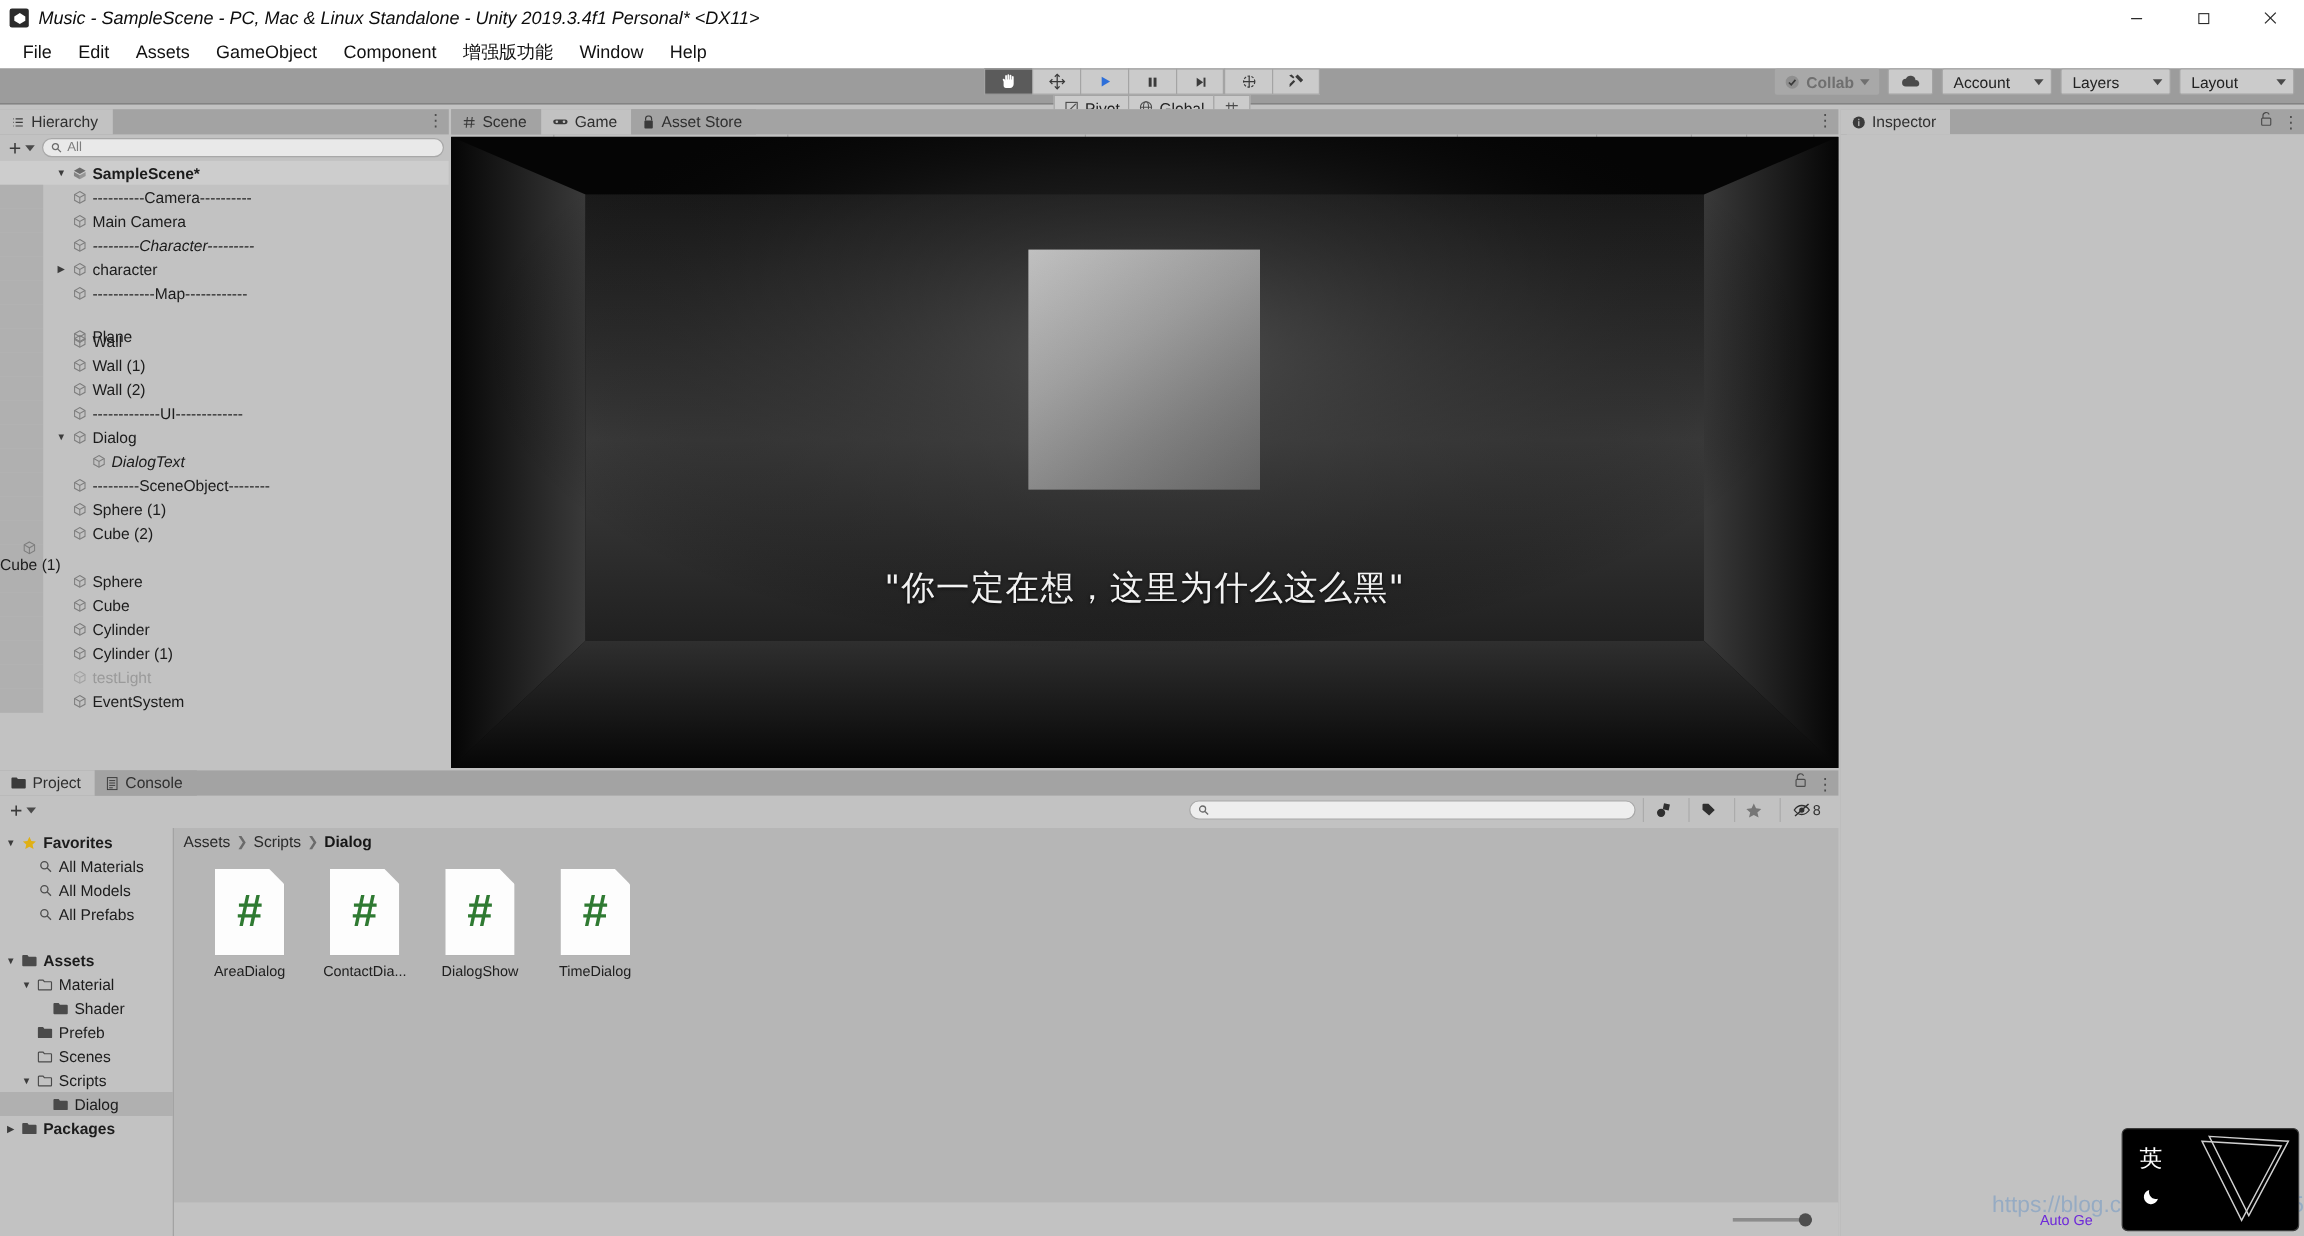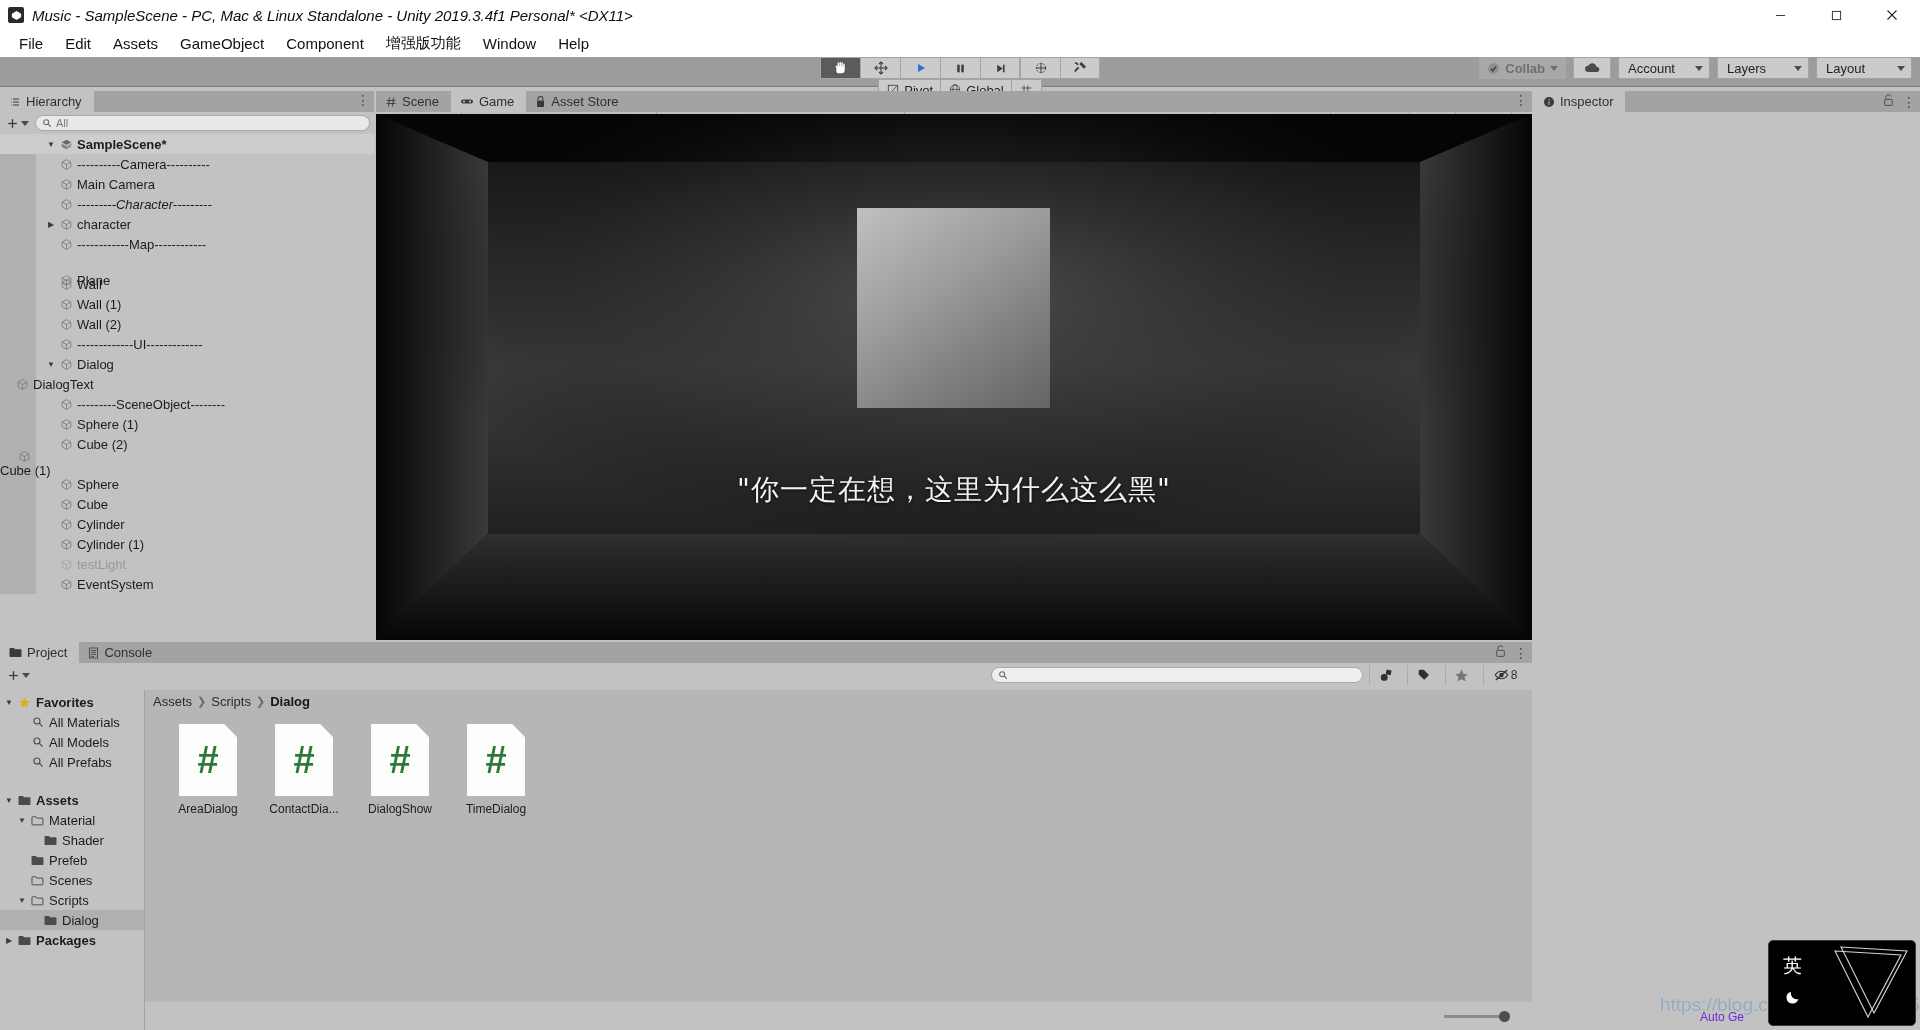--- a/index.html
+++ b/index.html
@@ -588,21 +588,21 @@
                   <polygon points="12,3 20,7.5 20,16.5 12,21 4,16.5 4,7.5"></polygon>
                   <polyline points="4,7.5 12,12 20,7.5"></polyline>
                   <line x1="12" y1="12" x2="12" y2="21"></line>
                 </svg>
               </span>
               <span class="h-label">Dialog</span>
             </div>
           </div>
           <div class="h-row">
             <div class="h-stripe"></div>
-            <div class="h-rowinner" style="">
+            <div class="h-rowinner" style="padding-left: 60px; font-style: italic;">
               <span class="h-arrow"></span>
               <span class="h-gameicon">
                 <svg width="13" height="13" viewBox="0 0 24 24" fill="none" stroke="#7d7d7d" stroke-width="1.6">
                   <polygon points="12,3 20,7.5 20,16.5 12,21 4,16.5 4,7.5"></polygon>
                   <polyline points="4,7.5 12,12 20,7.5"></polyline>
                   <line x1="12" y1="12" x2="12" y2="21"></line>
                 </svg>
               </span>
               <span class="h-label">DialogText</span>
             </div>

